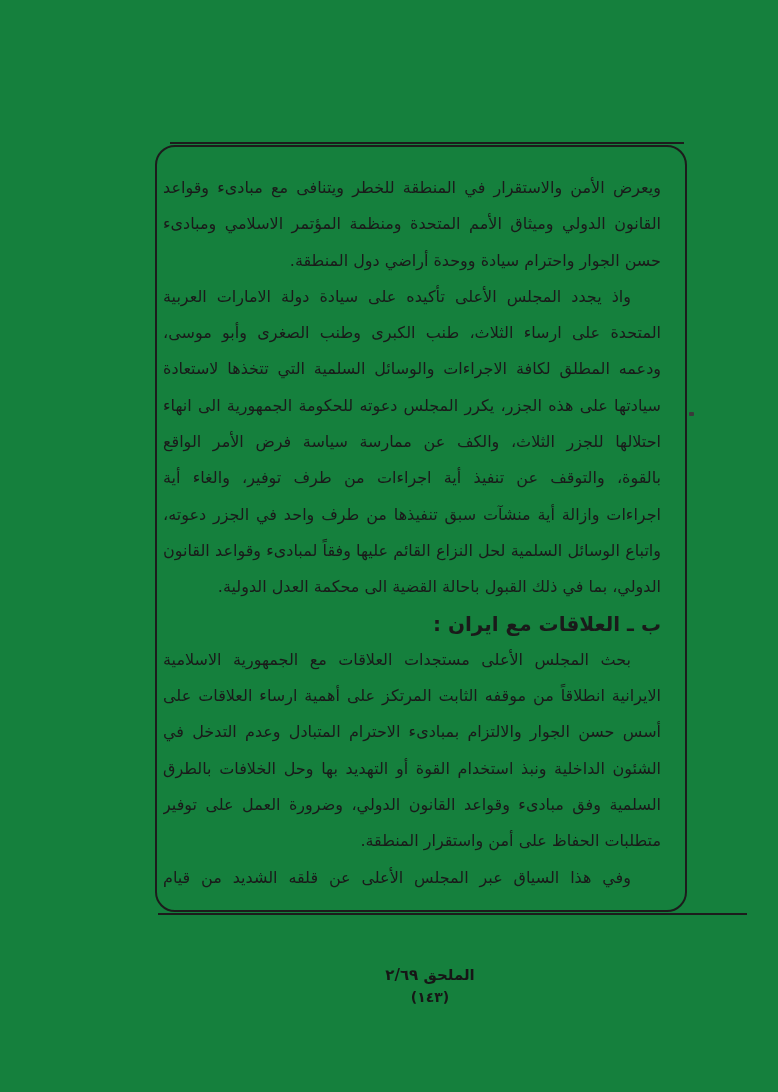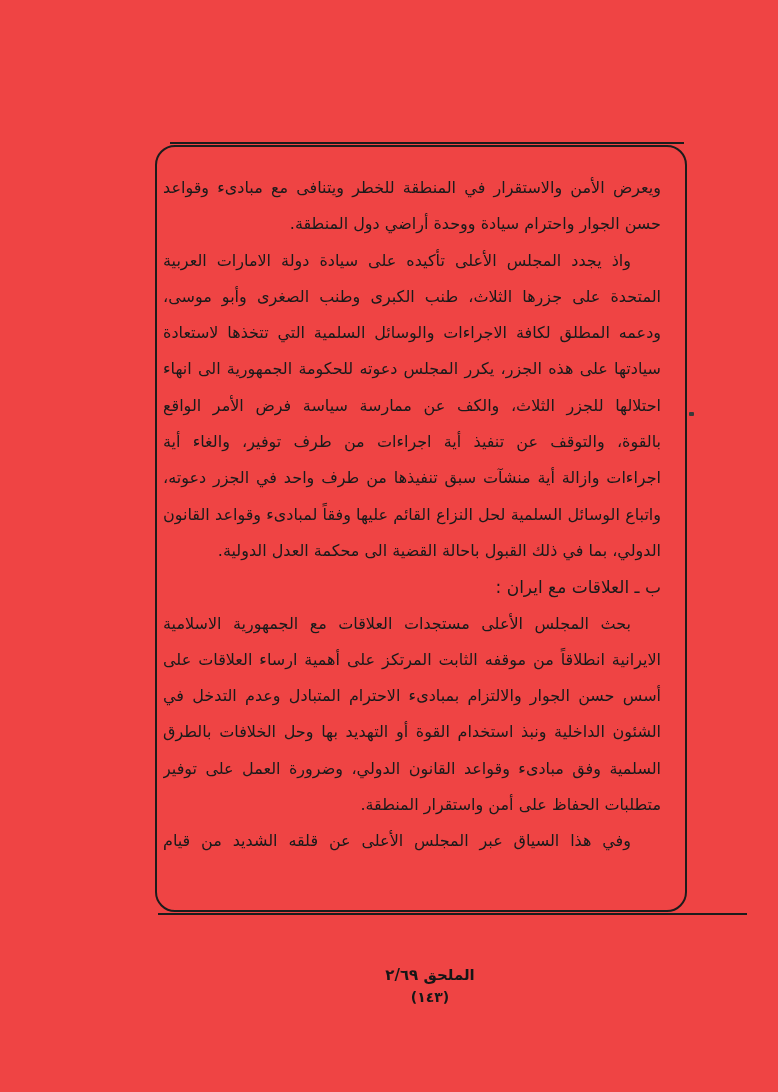--- a/index.html
+++ b/index.html
@@ -11,21 +11,21 @@
     height: 1092px;
     position: relative;
     background: #ffffff;
     font-family: "DejaVu Sans", sans-serif;
     color: #161616;
     overflow: hidden;
   }
   .scan-page {
     position: absolute;
     inset: 0;
-    background: #ef4444;
+    background: #15803d;
   }
   .frame {
     position: absolute;
     left: 155px;
     top: 145px;
     width: 528px;
     height: 763px;
     border: 2px solid #1c1c1c;
     border-radius: 20px;
     background: transparent;
@@ -74,22 +74,22 @@
   .line.j {
     white-space: normal;
     text-align: justify;
     text-align-last: justify;
     text-justify: inter-word;
   }
   .line.indent {
     padding-right: 30px;
   }
   .line.heading {
-    font-weight: normal;
-    font-size: 17px;
+    font-weight: bold;
+    font-size: 20px;
   }
   .footer {
     position: absolute;
     left: 280px;
     top: 964px;
     width: 300px;
     direction: rtl;
     text-align: center;
     font-weight: bold;
   }
@@ -108,23 +108,24 @@
 
 <div class="scan-page">
 
   <div class="top-rule"></div>
   <div class="frame"></div>
   <div class="bottom-rule"></div>
   <div class="speck"></div>
 
   <div class="textblock">
     <div class="line j">ويعرض الأمن والاستقرار في المنطقة للخطر ويتنافى مع مبادىء وقواعد</div>
+    <div class="line j">القانون الدولي وميثاق الأمم المتحدة ومنظمة المؤتمر الاسلامي ومبادىء</div>
     <div class="line">حسن الجوار واحترام سيادة ووحدة أراضي دول المنطقة.</div>
     <div class="line j indent">واذ يجدد المجلس الأعلى تأكيده على سيادة دولة الامارات العربية</div>
-    <div class="line j">المتحدة على جزرها الثلاث، طنب الكبرى وطنب الصغرى وأبو موسى،</div>
+    <div class="line j">المتحدة على ارساء الثلاث، طنب الكبرى وطنب الصغرى وأبو موسى،</div>
     <div class="line j">ودعمه المطلق لكافة الاجراءات والوسائل السلمية التي تتخذها لاستعادة</div>
     <div class="line j">سيادتها على هذه الجزر، يكرر المجلس دعوته للحكومة الجمهورية الى انهاء</div>
     <div class="line j">احتلالها للجزر الثلاث، والكف عن ممارسة سياسة فرض الأمر الواقع</div>
     <div class="line j">بالقوة، والتوقف عن تنفيذ أية اجراءات من طرف توفير، والغاء أية</div>
     <div class="line j">اجراءات وازالة أية منشآت سبق تنفيذها من طرف واحد في الجزر دعوته،</div>
     <div class="line j">واتباع الوسائل السلمية لحل النزاع القائم عليها وفقاً لمبادىء وقواعد القانون</div>
     <div class="line">الدولي، بما في ذلك القبول باحالة القضية الى محكمة العدل الدولية.</div>
     <div class="line heading">ب ـ العلاقات مع ايران :</div>
     <div class="line j indent">بحث المجلس الأعلى مستجدات العلاقات مع الجمهورية الاسلامية</div>
     <div class="line j">الايرانية انطلاقاً من موقفه الثابت المرتكز على أهمية ارساء العلاقات على</div>

